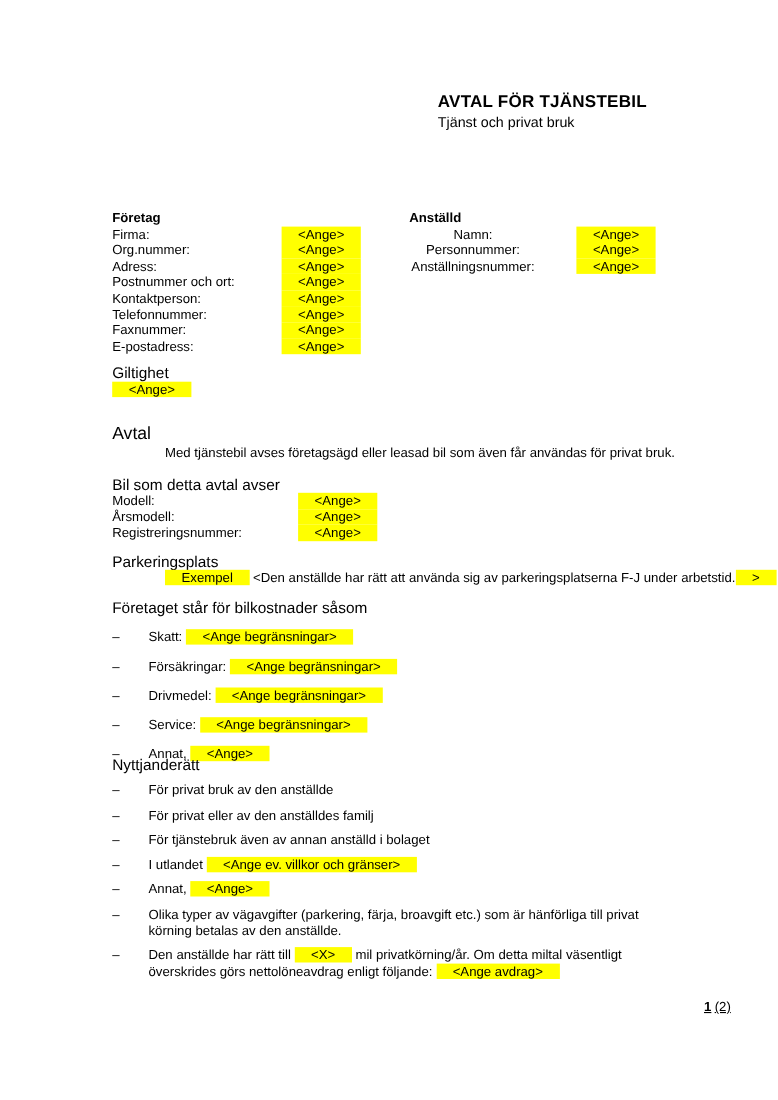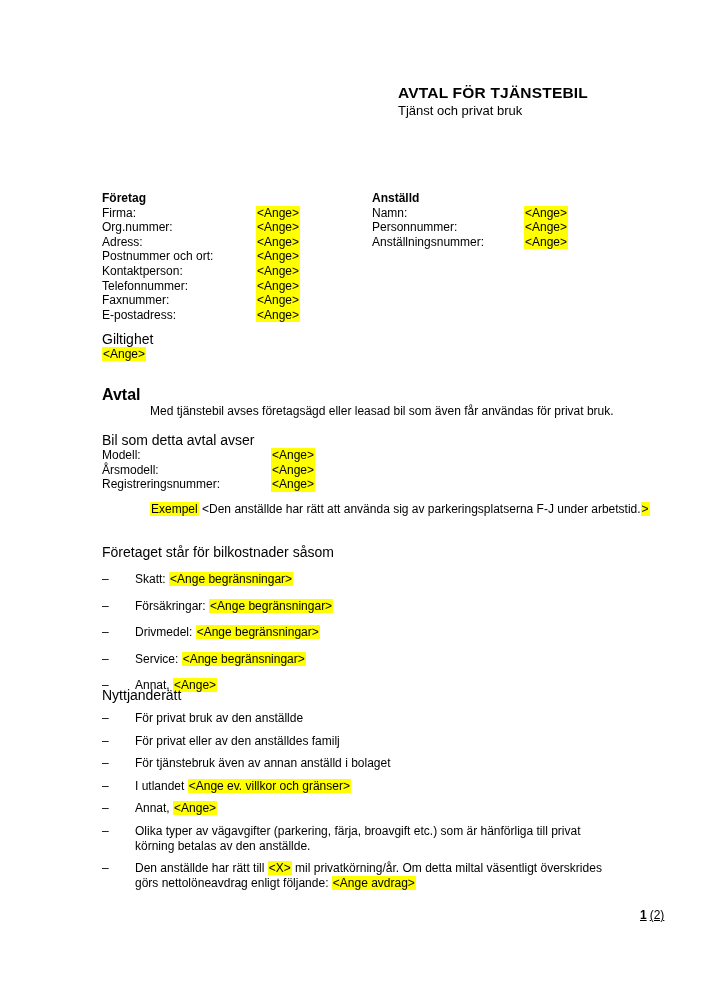--- a/index.html
+++ b/index.html
@@ -9,26 +9,26 @@
     width:707px; height:1000px;
     font-family:"Liberation Sans","DejaVu Sans",sans-serif;
     color:#000;
   }
   .page { position:relative; width:707px; height:1000px; background:#fff; overflow:hidden; }
   .sec { position:absolute; font-size:12px; line-height:14.6px; }
   .title { font-size:15.5px; line-height:19px; font-weight:bold; letter-spacing:.2px; }
   .subtitle { font-size:13px; line-height:17px; }
   .h-sm { font-size:12px; line-height:14.6px; font-weight:bold; }
   .h-md { font-size:14px; line-height:16px; font-weight:normal; }
-  .h-lg { font-size:16px; line-height:19px; font-weight:bold; }
-  .hl { background:#ffff00; padding:0 1px; }
+  .h-lg { font-size:16px; line-height:19px; font-weight:normal; }
+  .hl { background:#ffff00; padding:0 15px; }
   .frow { display:flex;gap:36px; }
   .flabel { flex:none; }
   .sec-foretag .flabel { width:118px; }
-  .sec-anstalld .flabel { width:116px; }
+  .sec-anstalld .flabel { width:116px;text-align:center; }
   .sec-bil .flabel { width:133px; }
   .nowrap { white-space:nowrap;margin-left:48px; }
   .li { display:flex; }
   .li-m { flex:none; width:33px; }
   .li-t { width:472px; }
   .list-k .li { margin-bottom:12px; }
   .list-k { margin-top:12px; }
   .list-n .li { margin-bottom:8px; }
   .list-n { margin-top:8px; }
   .footer { position:absolute; left:640px; top:908px; font-size:12px; line-height:14.6px;text-decoration:underline; }
@@ -119,20 +119,21 @@
       <span class="flabel">Årsmodell:</span>
       <span class="hl">&lt;Ange&gt;</span>
     </div>
     <div class="frow">
       <span class="flabel">Registreringsnummer:</span>
       <span class="hl">&lt;Ange&gt;</span>
     </div>
   </div>
 
   <div class="sec" style="left:102px; top:502px;">
+    <div class="h-md">Parkeringsplats</div>
     <div class="nowrap"><span class="hl">Exempel</span><span> &lt;Den anställde har rätt att använda sig av parkeringsplatserna F-J under arbetstid.</span><span class="hl">&gt;</span></div>
   </div>
 
   <div class="sec" style="left:102px; top:544px;">
     <div class="h-md">Företaget står för bilkostnader såsom</div>
     <div class="list-k">
       <div class="li">
         <span class="li-m">–</span>
         <span class="li-t"><span>Skatt: </span><span class="hl">&lt;Ange begränsningar&gt;</span></span>
       </div>

